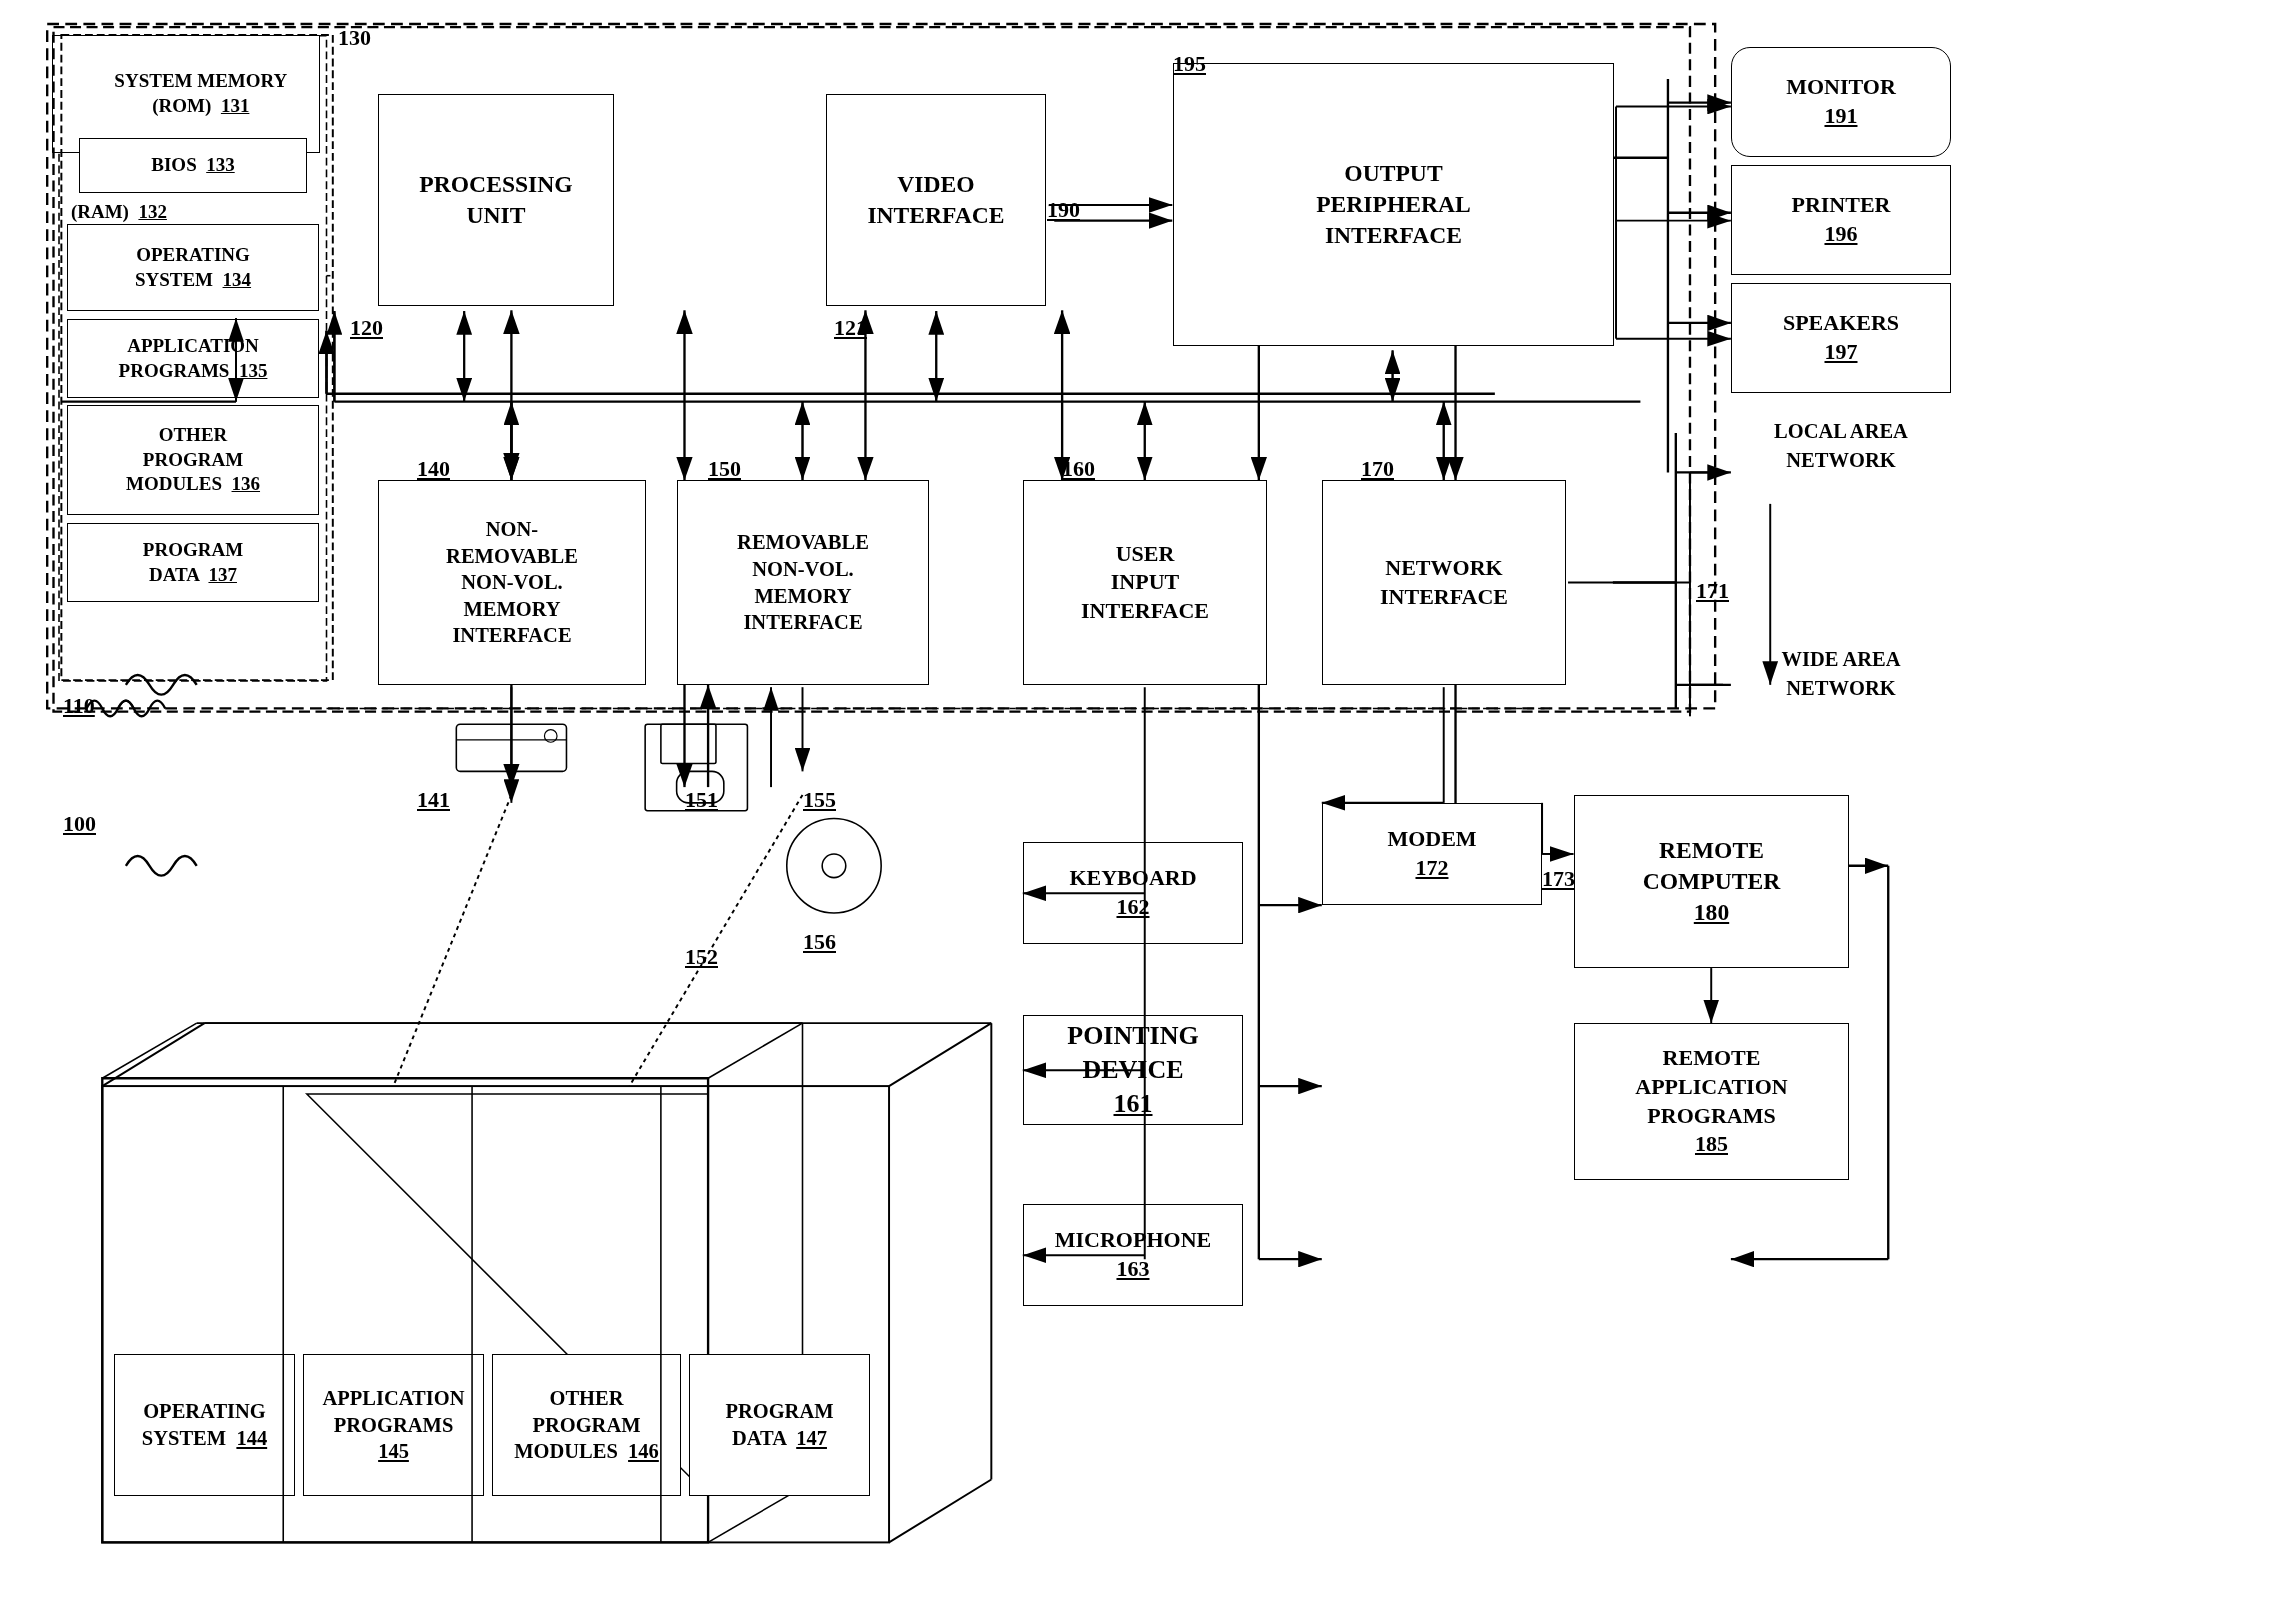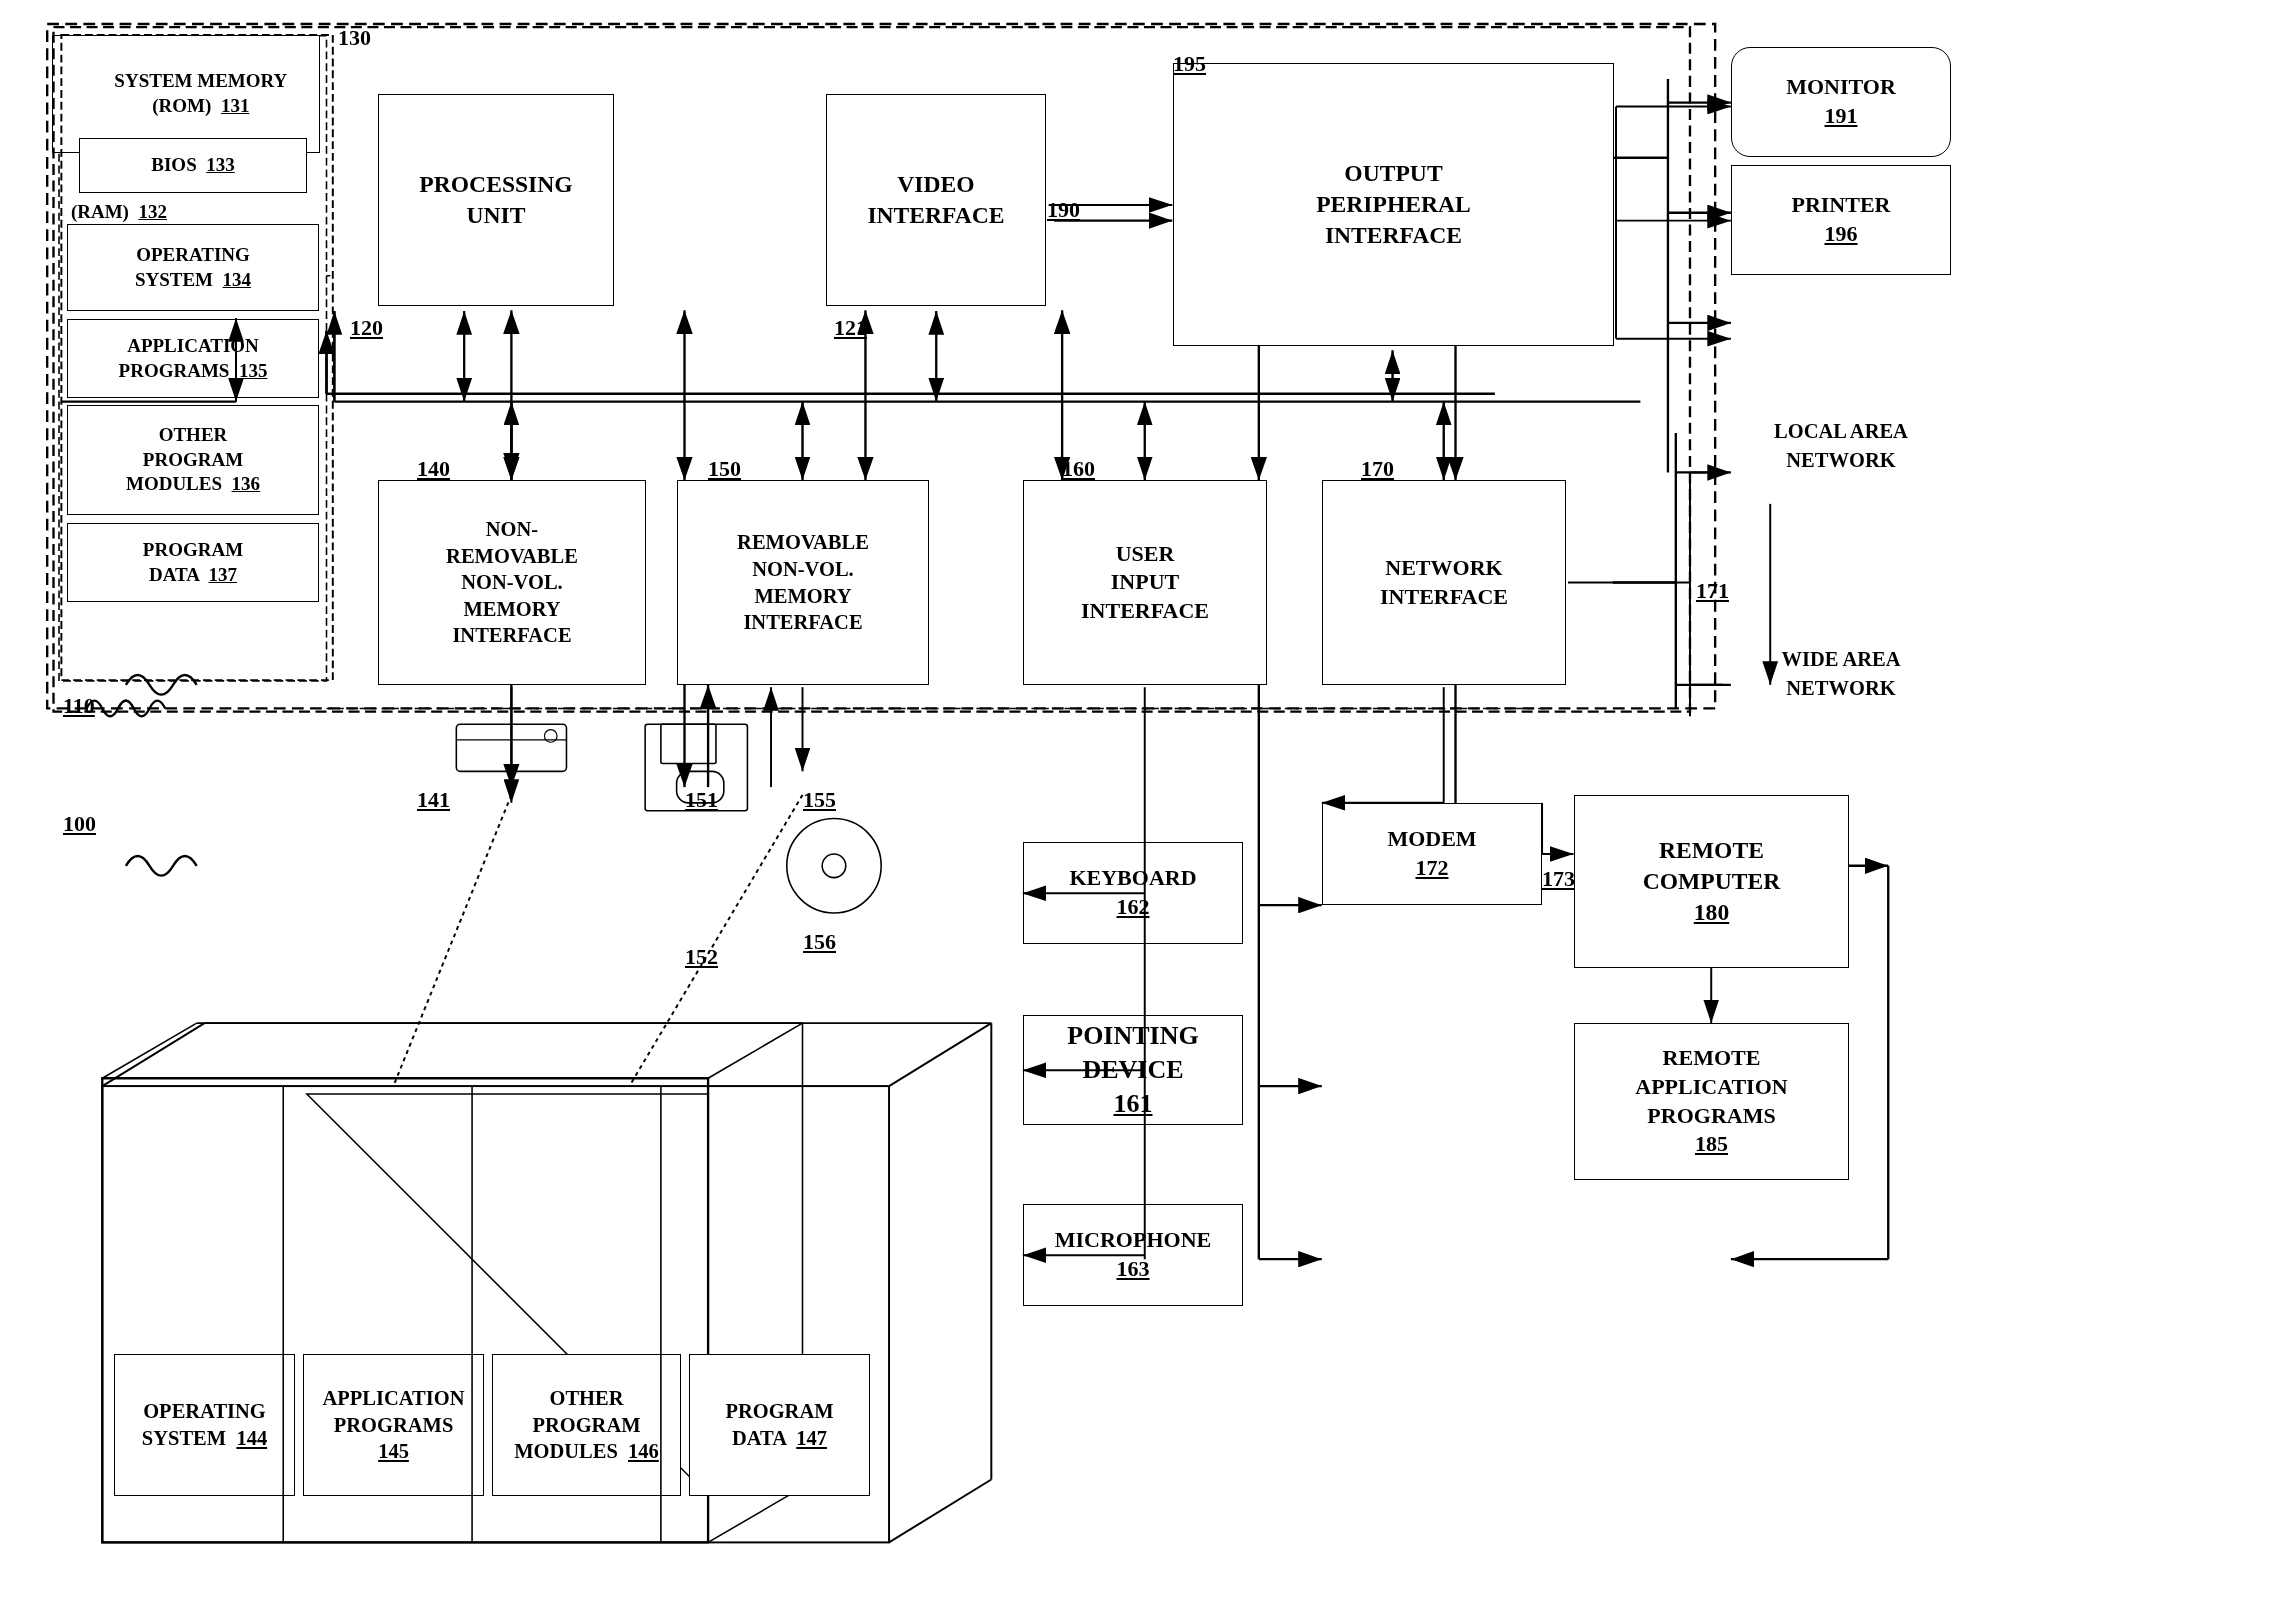--- a/index.html
+++ b/index.html
@@ -202,20 +202,23 @@
   </div>
 
   <div class="box" style="left:1731px; top:47px; width:220px; height:110px; font-size:22px;border-radius:19px;">
     <span>MONITOR<br><span class="underline">191</span></span>
   </div>
 
   <div class="box" style="left:1731px; top:165px; width:220px; height:110px; font-size:22px;">
     <span>PRINTER<br><span class="underline">196</span></span>
   </div>
 
+  <div class="box" style="left:1731px; top:283px; width:220px; height:110px; font-size:22px;">
+    <span>SPEAKERS<br><span class="underline">197</span></span>
+  </div>
 
   <div class="label" style="left:1731px; top:417px; width:220px; font-size:20.5px; line-height:1.4;">
     LOCAL AREA<br>NETWORK
   </div>
 
   <div class="label" style="left:1731px; top:645px; width:220px; font-size:20.5px; line-height:1.4;">
     WIDE AREA<br>NETWORK
   </div>
 
   <div class="box" style="left:1322px; top:803px; width:220px; height:102px; font-size:22px;">

